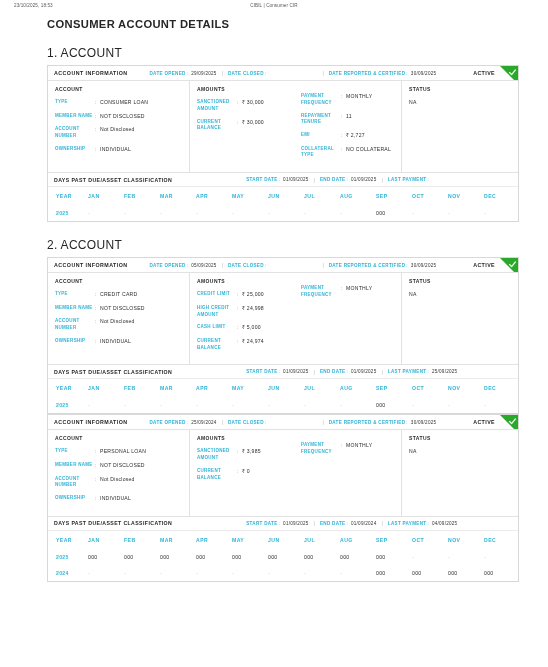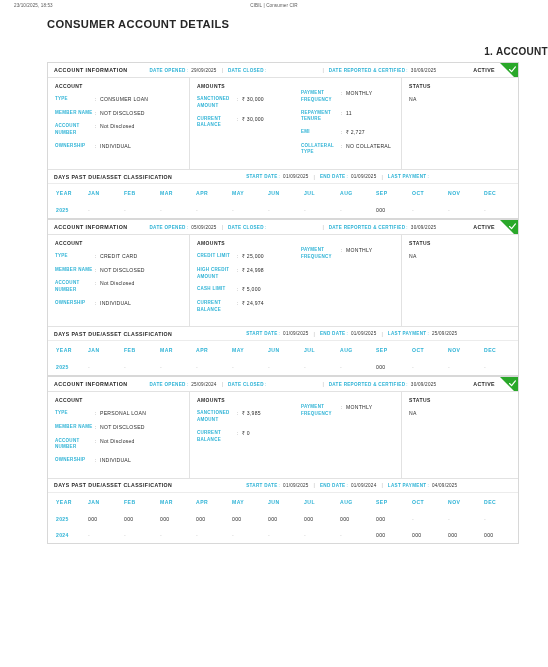--- a/index.html
+++ b/index.html
@@ -28,25 +28,24 @@
   
   .page-title {
     margin: 4px 0 0 47px;
     font-size: 11.2px;
     font-weight: bold;
     letter-spacing: .35px;
     color: #262626;
   }
   .acct-title {
     margin: 16px 0 5px 47px;
-    font-size: 10px;
-    font-weight: bold;
+    font-size: 12px;
+    font-weight: normal;
     letter-spacing: .3px;
     color: #262626;
-    text-align: right;
   }
 
   
   .card {
     margin: 0 0 0 47px;
     width: 472px;
     border: 1px solid #d8d8d8;
     background: #fff;
   }
 
@@ -328,20 +327,21 @@
                 <td class="empty">-</td>
                 <td>000</td>
                 <td class="empty">-</td>
                 <td class="empty">-</td>
                 <td class="empty">-</td>
               </tr>
             </tbody>
           </table>
         </div>
       </div>
+      <div class="acct-title">2. ACCOUNT</div>
       <div class="card">
         <div class="card-head">
           <span class="hl">ACCOUNT INFORMATION</span>
           <span class="sp-1"></span>
           <span class="meta">
             <span class="k">DATE OPENED</span>
             <span class="sep">:</span>
             <span class="v">05/09/2025</span>
           </span>
           <span class="pipe">|</span>

